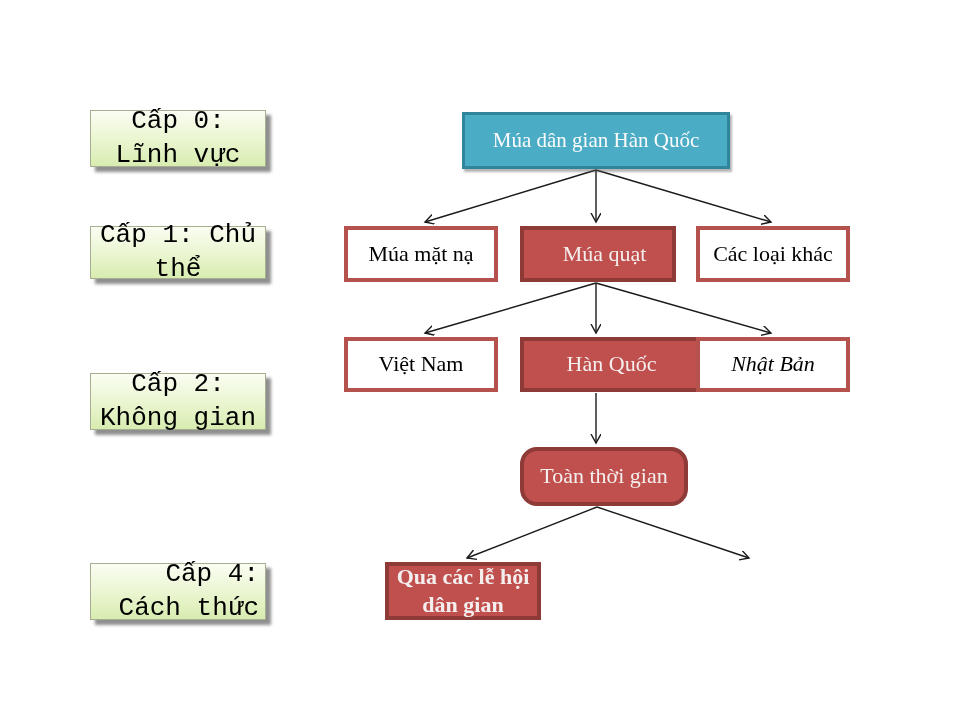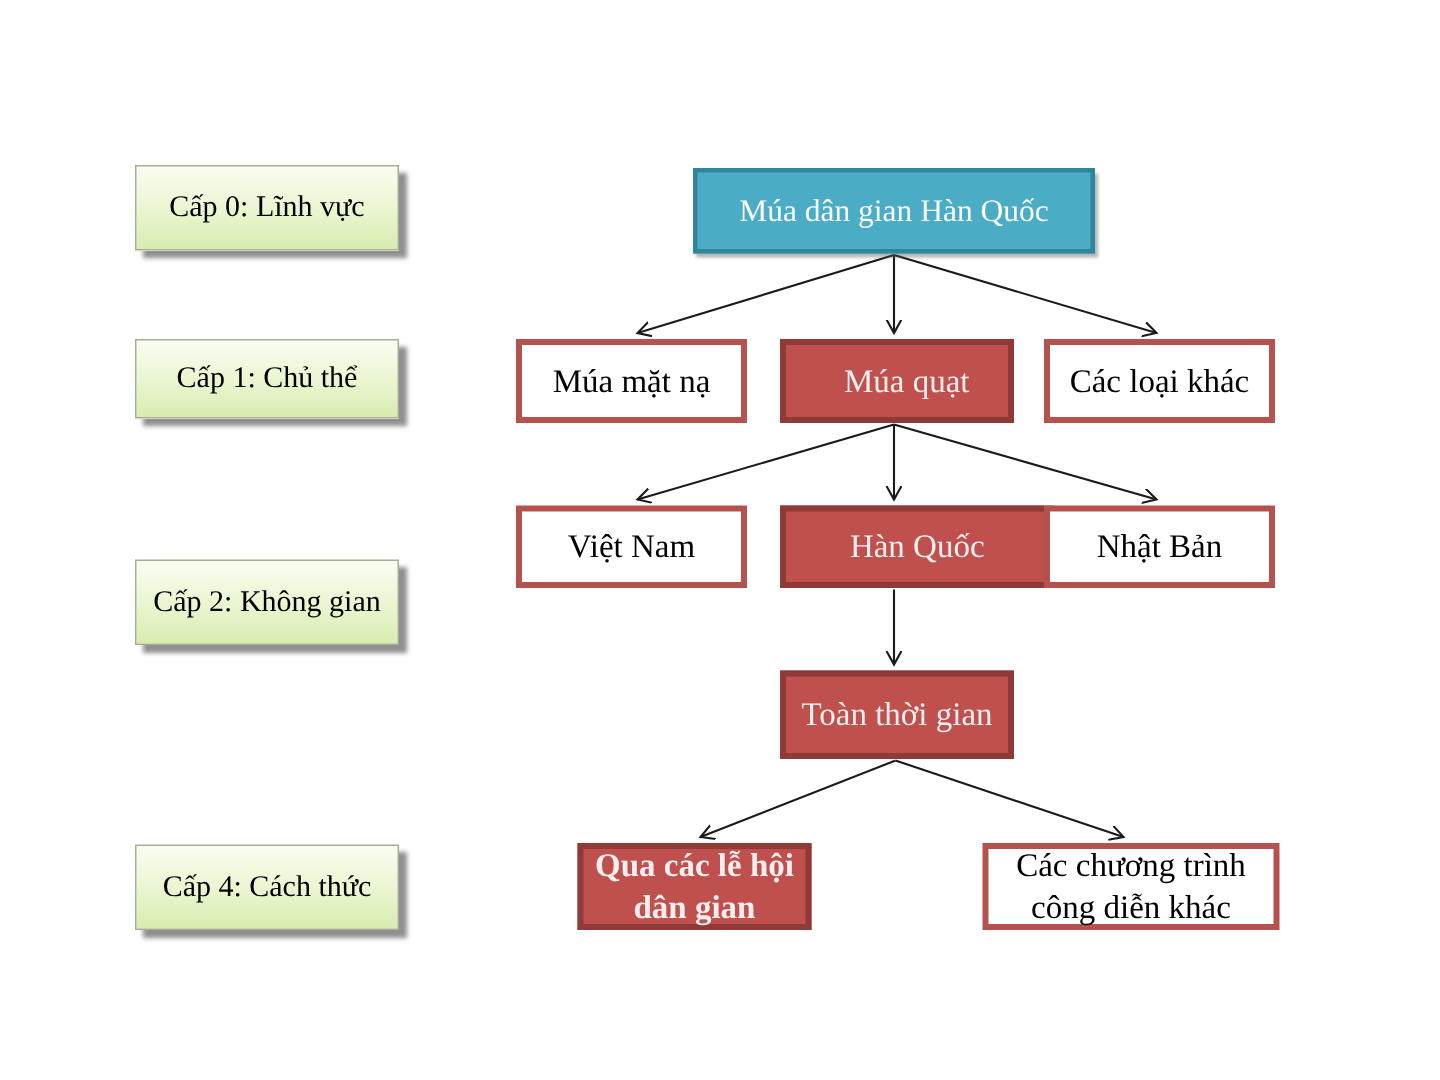--- a/index.html
+++ b/index.html
@@ -24,21 +24,22 @@
     text-align: center;
     font-size: 22px;
     line-height: 1.28;
     padding: 2px 6px;
   }
   .level-label {
     background: linear-gradient(to bottom, #fafdf2 0%, #e9f5cf 55%, #d8ecb0 100%);
     border: 1px solid #a6ae92;
     box-shadow: 5px 5px 3px #8f8f8f;
     color: #000000;
-    font-size: 20px;
+    font-size: 26px;
+    font-family: Liberation Mono, monospace;
   }
   .root-node {
     background: #4bacc6;
     border: 3px solid #31859b;
     color: #fbfbfb;
     font-size: 21px;
     box-shadow: 2px 3px 2px rgba(90,90,90,0.45);
   }
   .red-node {
     background: #c0504d;
@@ -71,21 +72,21 @@
 
   <div class="node level-label" style="left:90px; top:110px; width:176px; height:57px;">
     <span>Cấp 0: Lĩnh vực</span>
   </div>
   <div class="node level-label" style="left:90px; top:226px; width:176px; height:53px;">
     <span>Cấp 1: Chủ thể</span>
   </div>
   <div class="node level-label" style="left:90px; top:333px; width:176px; height:57px;margin-top:40px;">
     <span>Cấp 2: Không gian</span>
   </div>
-  <div class="node level-label" style="left:90px; top:563px; width:176px; height:57px;">
+  <div class="node level-label" style="left:90px; top:563px; width:176px; height:57px;text-align:right;">
     <span>Cấp 4: Cách thức</span>
   </div>
 
   <svg id="connectors" viewBox="0 0 960 720" xmlns="http://www.w3.org/2000/svg">
     <defs>
       <marker id="arrowhead" markerWidth="12" markerHeight="12" refX="9" refY="5" orient="auto" markerUnits="userSpaceOnUse">
         <path d="M0,0 L9,5 L0,10" fill="none" stroke="#1a1a1a" stroke-width="1.4"></path>
       </marker>
     </defs>
     <line x1="596" y1="170" x2="425" y2="222" marker-end="url(#arrowhead)"></line>
@@ -112,28 +113,25 @@
   <div class="node white-node" style="left:344px; top:337px; width:154px; height:55px;">
     <span>Việt Nam</span>
   </div>
 
   <div class="node white-node" style="left:696px; top:226px; width:154px; height:56px;">
     <span>Các loại khác</span>
   </div>
   <div class="node red-node" style="left:520px; top:337px; width:183px; height:55px;">
     <span>Hàn Quốc</span>
   </div>
-  <div class="node white-node" style="left:696px; top:337px; width:154px; height:55px;">
+  <div class="node white-node" style="left:696px; top:337px; width:154px; height:55px;font-style:italic;">
     <span>Nhật Bản</span>
   </div>
 
-  <div class="node red-node" style="left:520px; top:447px; width:156px; height:59px;">
+  <div class="node red-node" style="left:520px; top:447px; width:168px; height:59px;border-radius:17px;">
     <span>Toàn thời gian</span>
   </div>
 
   <div class="node red-node" style="left:385px; top:562px; width:156px; height:58px;font-weight:bold;">
     <span>Qua các lễ hội dân gian</span>
   </div>
-  <div class="node white-node" style="left:655px; top:562px; width:198px; height:58px;">
-    <span>Các chương trình công diễn khác</span>
-  </div>
 
 </div>
 
 </body></html>

